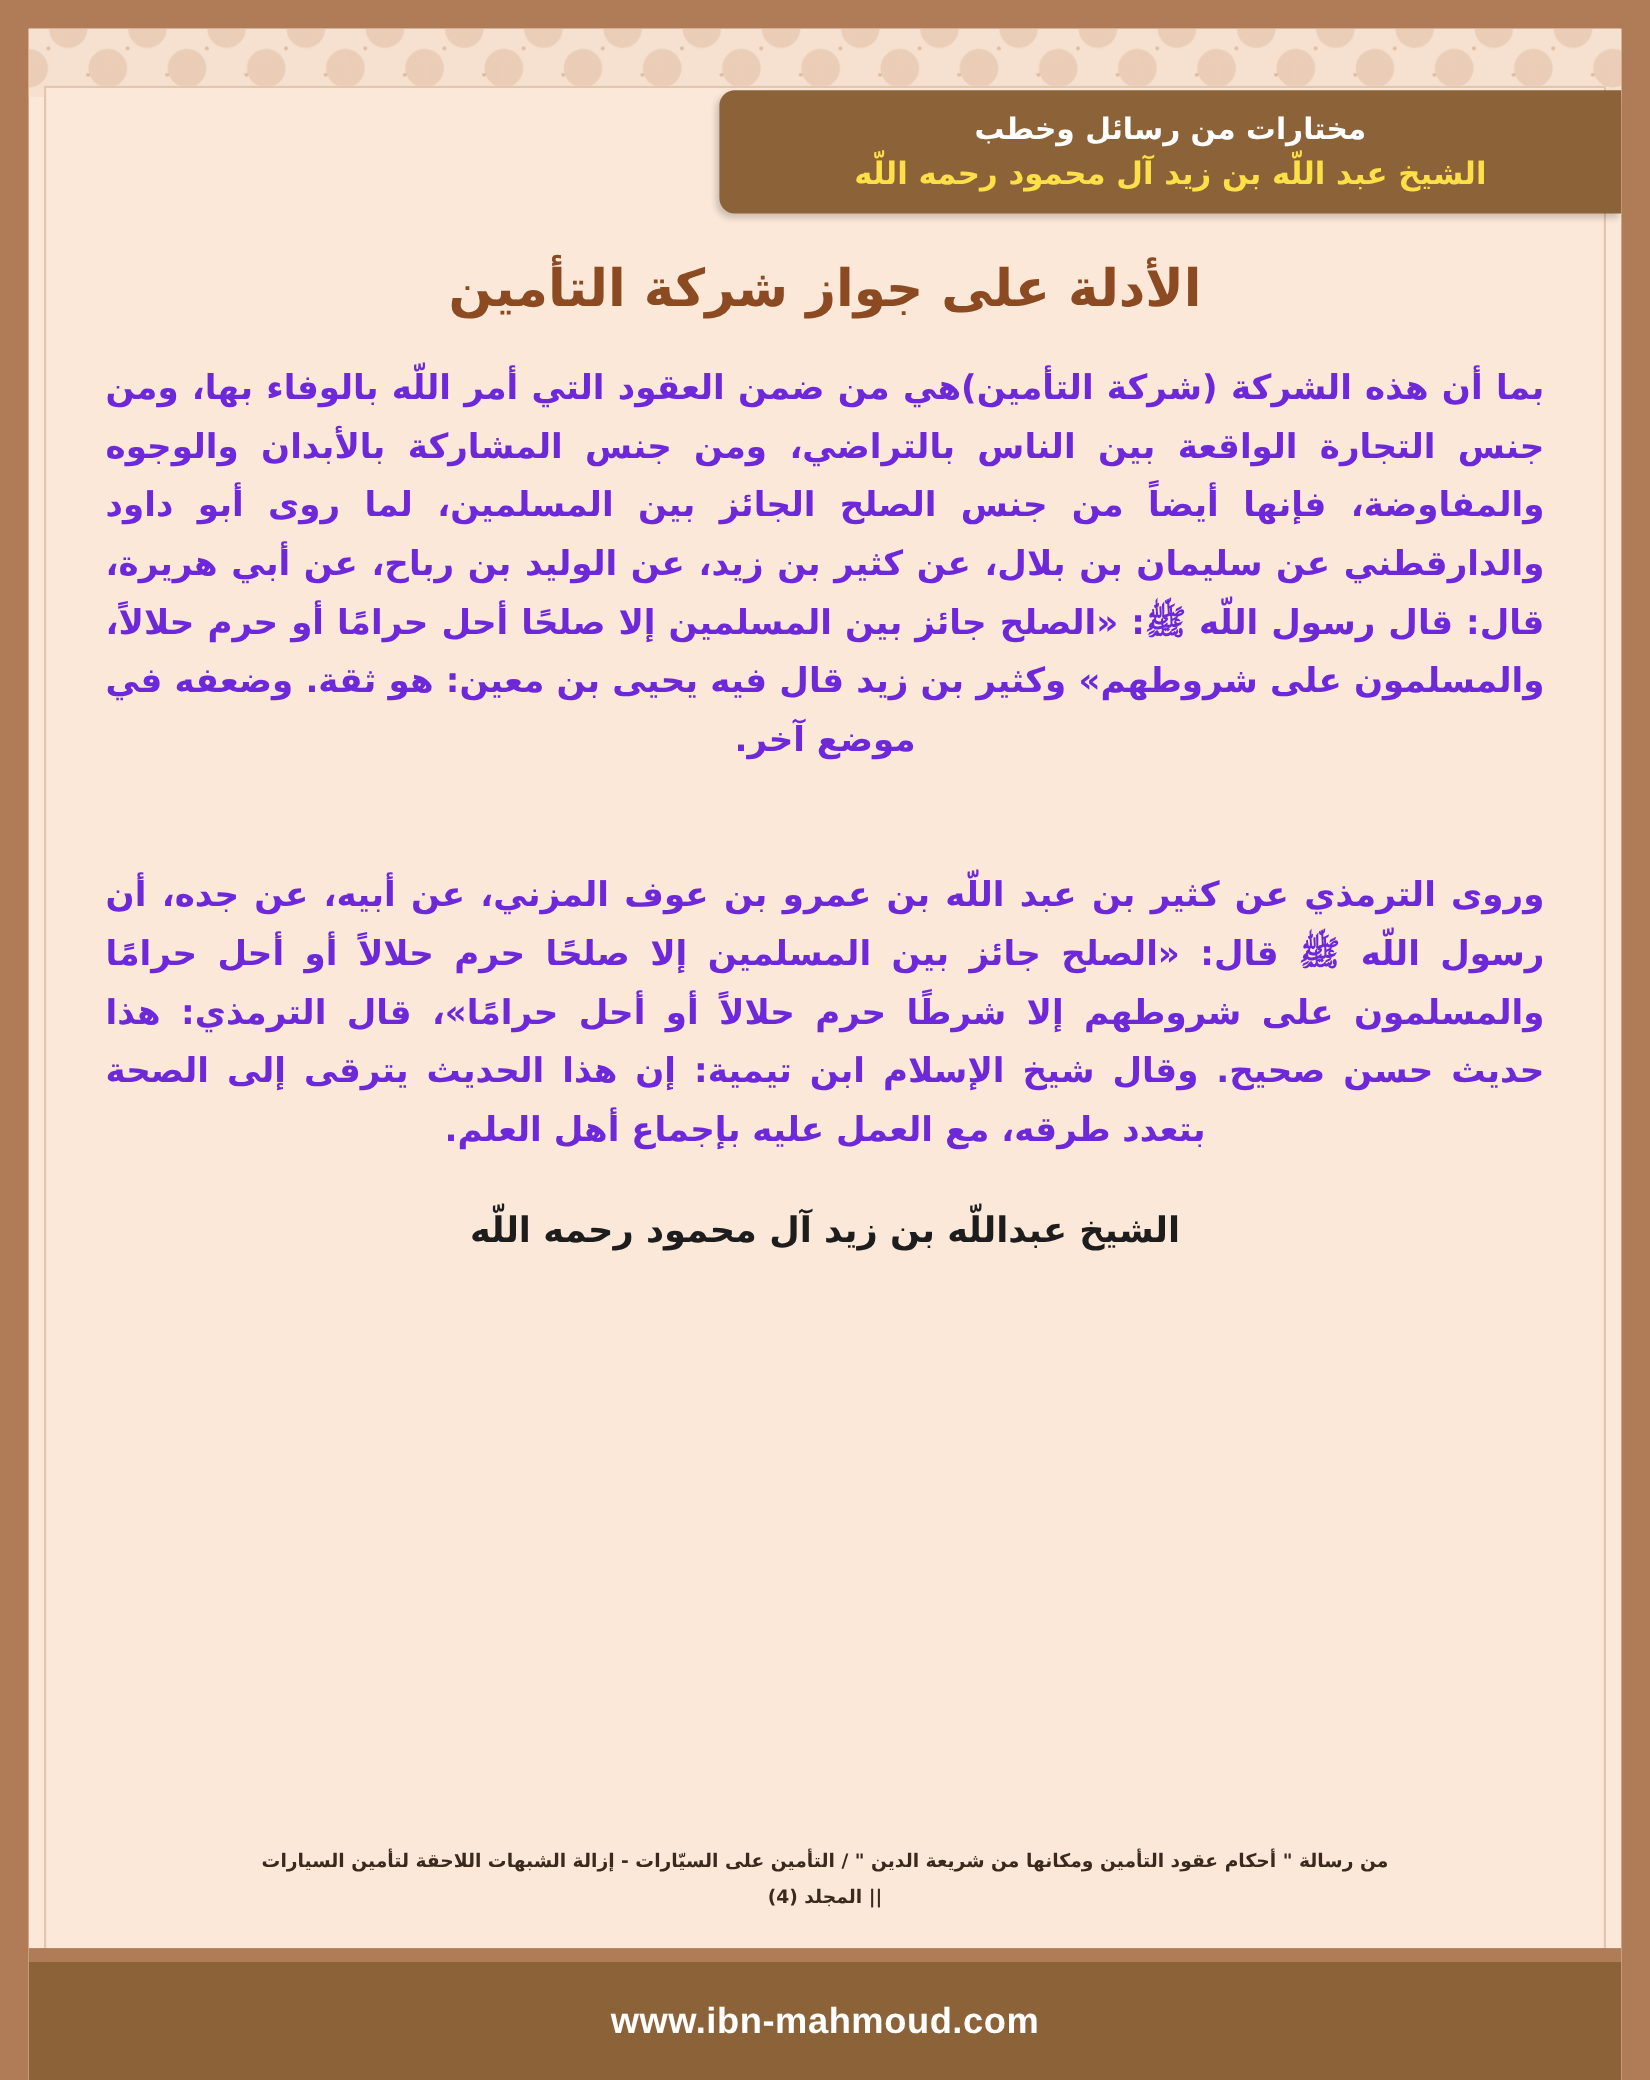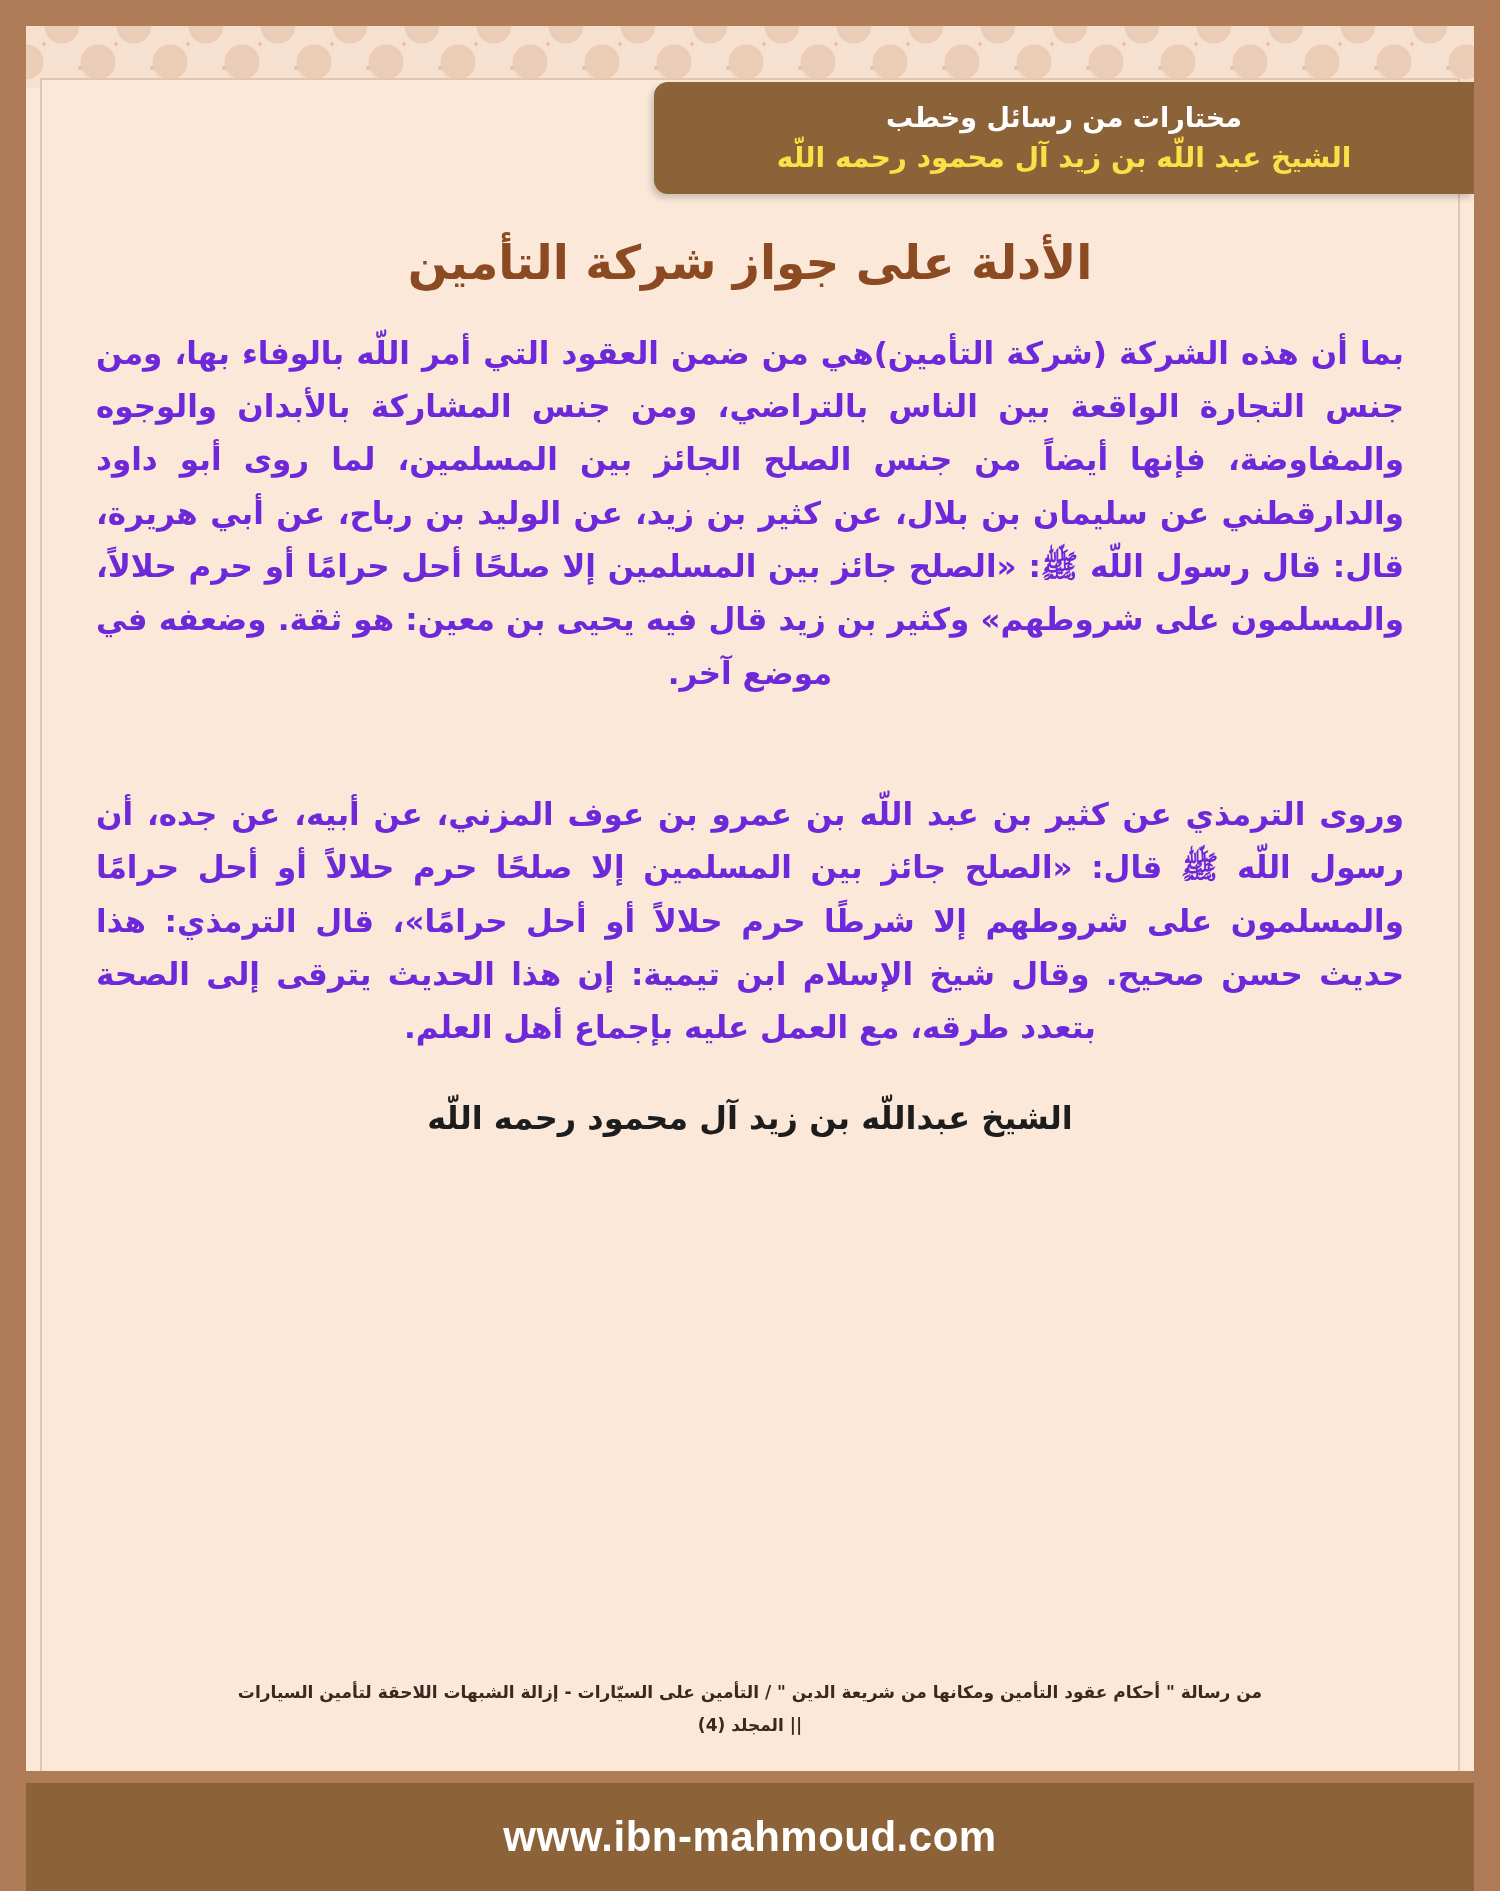--- a/index.html
+++ b/index.html
@@ -163,21 +163,21 @@
     right: 0;
     bottom: 0;
     height: 108px;
     background: #8c6239;
     display: flex;
     align-items: center;
     justify-content: center;
   }
   .footer-url {
     color: #ffffff;
-    font-size: 42px;
+    font-size: 33px;
     font-weight: bold;
     letter-spacing: 0.5px;
     font-family: "Liberation Sans", sans-serif;
     direction: ltr;
   }
   .footer-top-edge {
     position: absolute;
     left: 0;
     right: 0;
     bottom: 108px;

